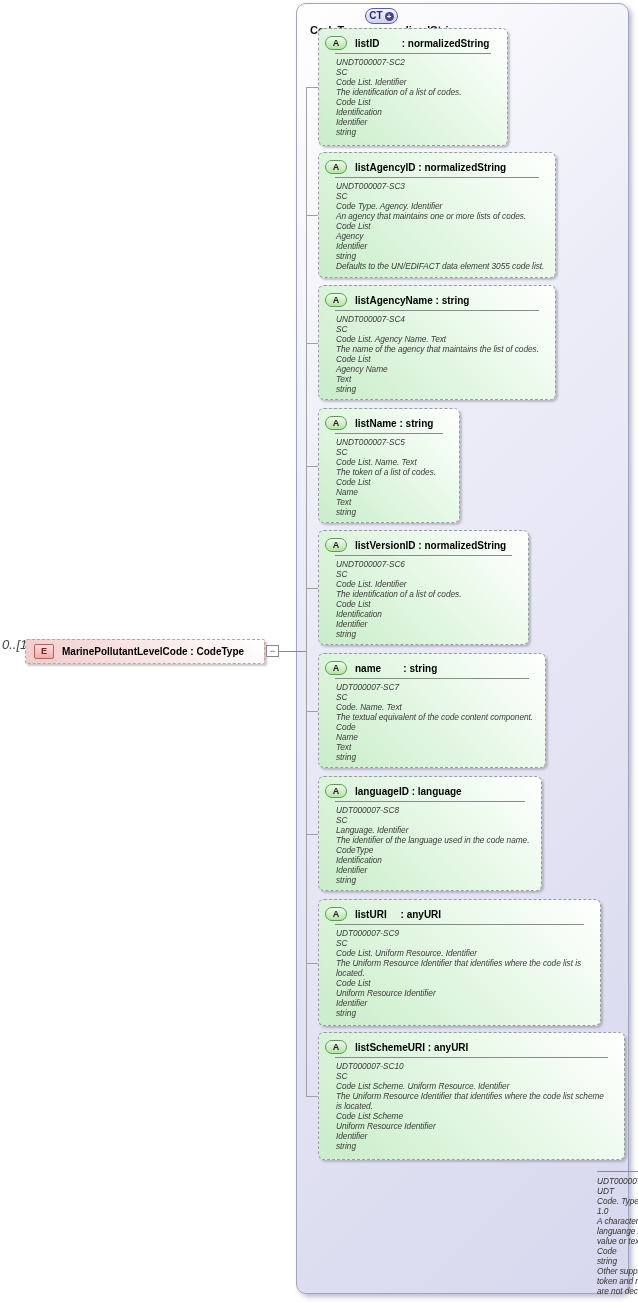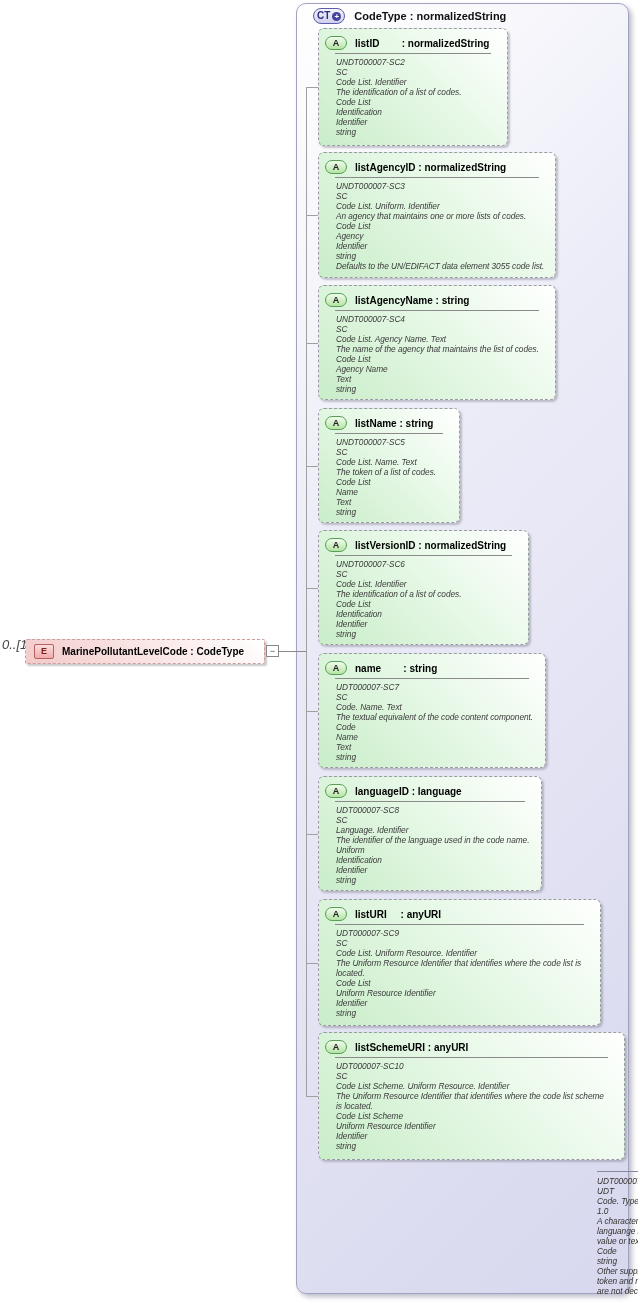--- a/index.html
+++ b/index.html
@@ -4,21 +4,21 @@
 <style>
   html,body{margin:0;padding:0;background:#fff;}
   #stage{position:relative;width:638px;height:1303px;background:#fff;
          font-family:"Liberation Sans",sans-serif;overflow:hidden;}
 
   
   .ct-box{position:absolute;left:296px;top:3px;width:331px;height:1289px;
           border:1px solid #a2a2c0;border-radius:10px;
           background:linear-gradient(135deg,#ffffff 0%,#ececf8 35%,#d7d7ee 100%);
           box-shadow:3px 3px 5px rgba(110,110,140,.45);}
-  .ct-header{position:absolute;left:16px;top:4px;display:flex;align-items:center;}
+  .ct-header{position:absolute;left:4px;top:4px;display:flex;align-items:center;flex-direction:column;}
   .ct-badge{display:inline-flex;align-items:center;gap:2px;height:14px;padding:0 3px;
             border:1px solid #5c5ca8;border-radius:8px;
             background:linear-gradient(#f6f6fd,#cfcff0);cursor:default;}
   .ct-badge .ct-txt{font-weight:bold;font-size:10px;color:#2d2d7f;line-height:14px;}
   .plus{display:inline-block;width:9px;height:9px;border-radius:50%;background:#44449a;
         color:#fff;font:bold 8px/9px "Liberation Sans",sans-serif;text-align:center;}
   .ct-title{margin-left:9px;font-weight:bold;font-size:11px;color:#101010;white-space:pre;text-align:center;}
 
   
   .attr{position:absolute;left:318px;border:1px dashed #9a9aa6;border-radius:6px;
@@ -111,21 +111,21 @@
   </div>
       <div class="stub" style="top: 87px;"></div>
       <div class="attr" style="top: 152px; width: 238px; height: 126px;">
     <div class="attr-header">
       <span class="a-badge">A</span>
       <span class="a-title">listAgencyID : normalizedString</span>
     </div>
     <div class="attr-body">
           <div class="ln">UNDT000007-SC3</div>
           <div class="ln">SC</div>
-          <div class="ln">Code List. Uniform. Identifier</div>
+          <div class="ln">Code Type. Agency. Identifier</div>
           <div class="ln">An agency that maintains one or more lists of codes.</div>
           <div class="ln">Code List</div>
           <div class="ln">Agency</div>
           <div class="ln">Identifier</div>
           <div class="ln">string</div>
           <div class="ln">Defaults to the UN/EDIFACT data element 3055 code list.</div>
         </div>
   </div>
       <div class="stub" style="top: 215px;"></div>
       <div class="attr" style="top: 285px; width: 238px; height: 115px;">
@@ -199,21 +199,21 @@
       <div class="attr" style="top: 776px; width: 224px; height: 115px;">
     <div class="attr-header">
       <span class="a-badge">A</span>
       <span class="a-title">languageID : language</span>
     </div>
     <div class="attr-body">
           <div class="ln">UDT000007-SC8</div>
           <div class="ln">SC</div>
           <div class="ln">Language. Identifier</div>
           <div class="ln">The identifier of the language used in the code name.</div>
-          <div class="ln">Uniform</div>
+          <div class="ln">CodeType</div>
           <div class="ln">Identification</div>
           <div class="ln">Identifier</div>
           <div class="ln">string</div>
         </div>
   </div>
       <div class="stub" style="top: 834px;"></div>
       <div class="attr" style="top: 899px; width: 283px; height: 127px;">
     <div class="attr-header">
       <span class="a-badge">A</span>
       <span class="a-title">listURI     : anyURI</span>

